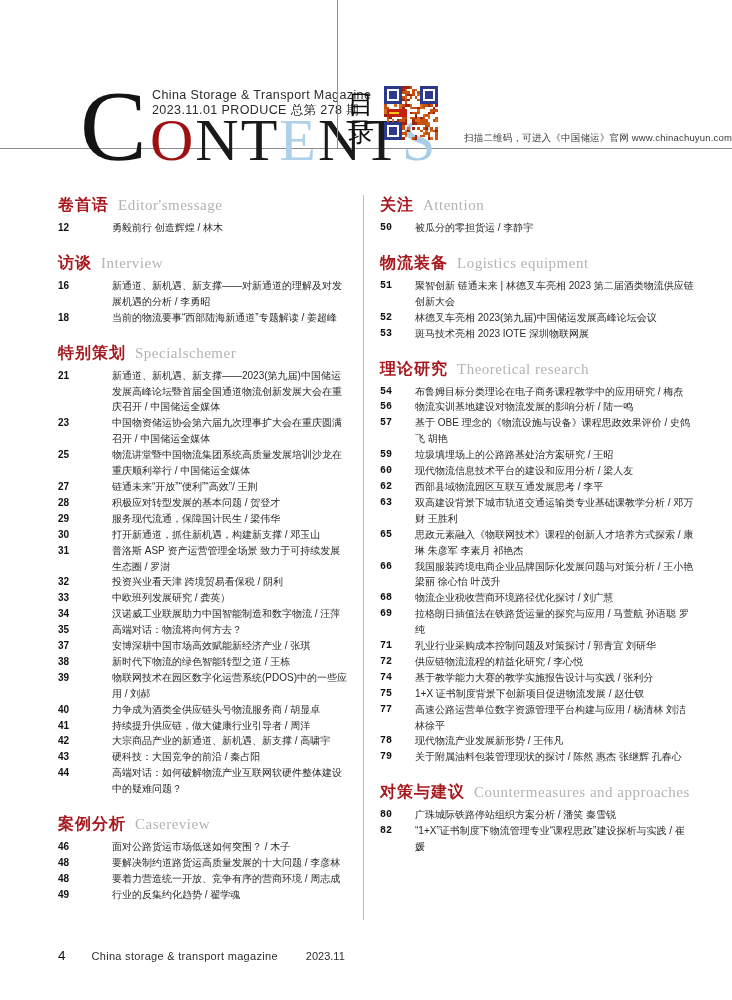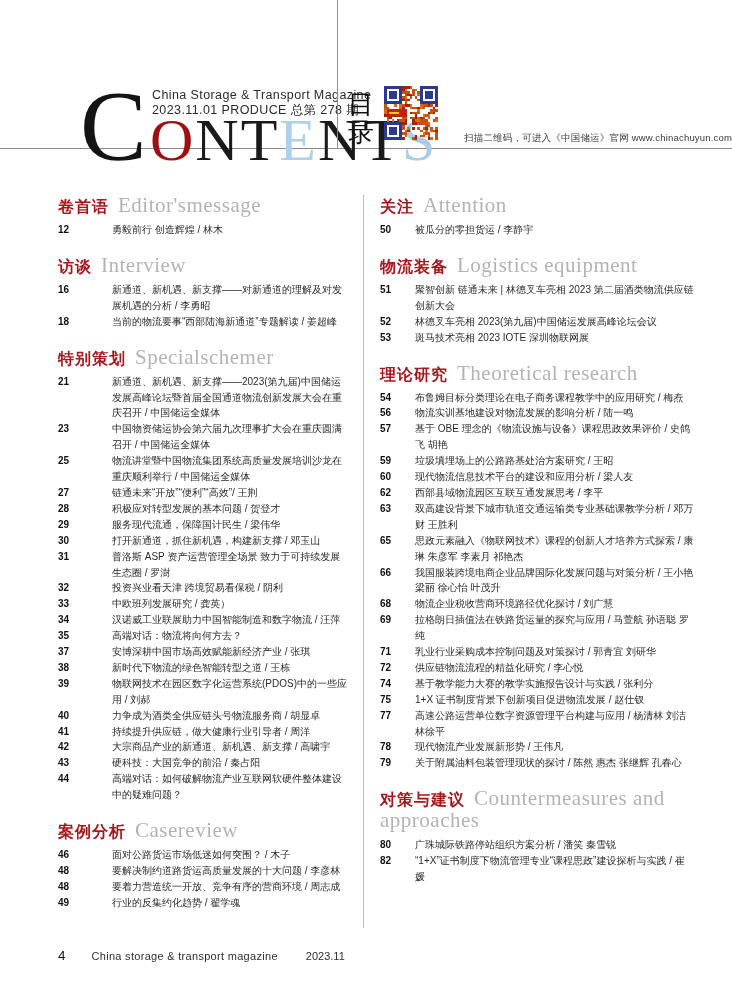--- a/index.html
+++ b/index.html
@@ -29,26 +29,26 @@
   main{display:flex;padding:46px 38px 0 58px;align-items:stretch;}
   .col-left{width:292px;flex:0 0 292px;}
   .col-divider{width:1px;background:#bdbdbd;margin-left:13px;margin-right:16px;}
   .col-right{flex:1;min-width:0;}
   section{margin:0 0 17px 0;}
   h2{margin:17px 0 5px 0;font-size:16px;line-height:20px;font-weight:bold;}
   section:first-child h2{margin-top:0;}
   h2 .zh{color:#a6181d;letter-spacing:1px;}
   h2 .en{
     font-family:"Liberation Serif","DejaVu Serif",serif;font-weight:normal;
-    color:#b3b3b3;font-size:21px;margin-left:9px;letter-spacing:.5px;
+    color:#b3b3b3;font-size:15px;margin-left:9px;letter-spacing:.5px;
   }
   .entry{display:flex;font-size:10px;line-height:15.9px;}
   .entry .num{flex:0 0 auto;font-weight:bold;color:#111;}
   .col-left .entry .num{width:54px;}
-  .col-right .entry .num{width:35px;}
+  .col-right .entry .num{width:35px;font-family:Liberation Mono, monospace;}
   .entry .txt{flex:1;min-width:0;color:#2a2a2a;}
   
   footer{position:absolute;left:58px;top:948px;font-size:11px;color:#2e2e2e;white-space:nowrap;}
   footer .pg{font-size:13.5px;margin-right:26px;color:#111;}
   footer .mag{margin-right:28px;letter-spacing:.3px;}
 </style>
 </head>
 <body>
 
 <div class="page">

